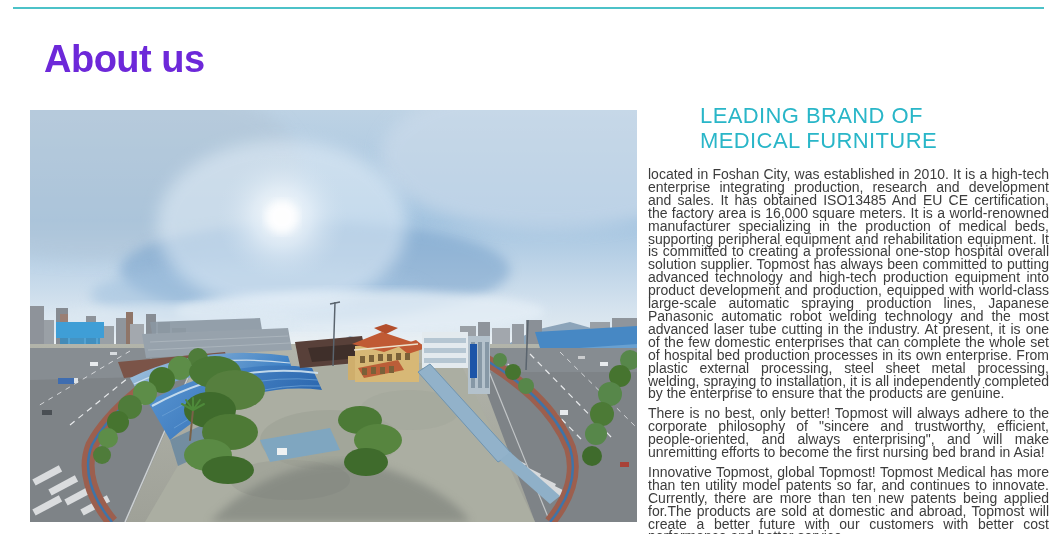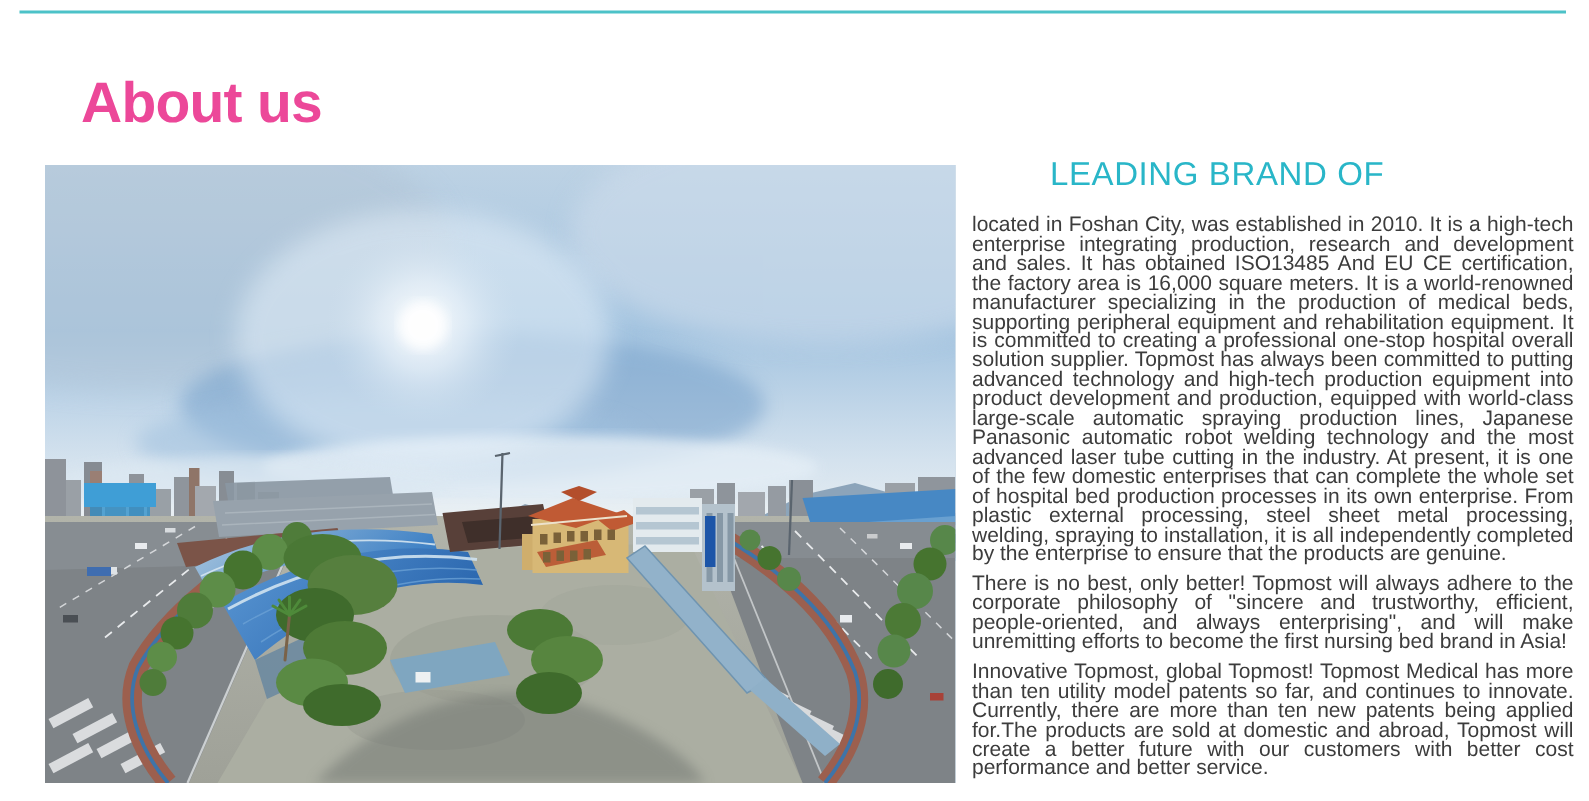--- a/index.html
+++ b/index.html
@@ -2,22 +2,22 @@
 <html><head>
 <meta charset="utf-8">
 <style>
   html,body{margin:0;padding:0;}
   body{
     width:1059px;height:534px;background:#ffffff;position:relative;overflow:hidden;
     font-family:"Liberation Sans", sans-serif;
   }
   .top-rule{position:absolute;left:13px;top:7px;width:1031px;height:2px;background:#4cc2c8;}
   .page-title{
-    position:absolute;left:40px;top:34px;margin:14px;
-    font-size:38px;font-weight:bold;color:#ec4899;letter-spacing:-0.5px;
+    position:absolute;left:40px;top:34px;margin:4px;
+    font-size:38px;font-weight:bold;color:#6d28d9;letter-spacing:-0.5px;
   }
   .photo{
     position:absolute;left:30px;top:110px;width:607px;height:412px;overflow:hidden;background:#a9c3d8;
   }
   .photo svg{display:block;width:607px;height:412px;}
   .text-col{position:absolute;left:648px;top:103px;width:401px;}
   .headline{
     margin:0 0 15px 0;padding-left:52px;
     font-size:22px;line-height:25px;font-weight:400;letter-spacing:0.4px;
     color:#29b6c8;
@@ -282,17 +282,18 @@
       <line x1="305" y1="192" x2="303" y2="256"></line>
         <line x1="300" y1="194" x2="310" y2="192"></line>
       <line x1="498" y1="210" x2="496" y2="260"></line>
     </g>
   </svg>
 </div>
 
 <div class="text-col">
   <h2 class="headline">
     <span>LEADING BRAND OF</span><br>
+    <span>MEDICAL FURNITURE</span>
   </h2>
   <p>located in Foshan City, was established in 2010.  It is a high-tech enterprise integrating production, research and development and sales. It has obtained ISO13485 And EU CE certification, the  factory area is 16,000 square meters. It is a world-renowned manufacturer specializing in the production of medical beds, supporting peripheral equipment and rehabilitation equipment. It is committed to creating a professional one-stop hospital overall solution supplier. Topmost has always been committed to putting advanced technology and high-tech production equipment into product development and production, equipped with world-class large-scale automatic spraying production lines, Japanese Panasonic automatic robot welding technology and the most advanced laser tube cutting in the industry. At present, it is one of the few domestic enterprises that can complete the whole set of hospital bed production processes in its own enterprise. From plastic external processing, steel sheet metal processing, welding, spraying to installation, it is all independently completed by the enterprise to ensure that the products are genuine.</p>
   <p>There is no best, only better! Topmost will always adhere to the corporate philosophy of "sincere and trustworthy, efficient, people-oriented, and always enterprising", and will make unremitting efforts to become the first nursing bed brand in Asia!</p>
   <p>Innovative Topmost, global Topmost! Topmost Medical has more than ten utility model patents so far, and continues to innovate. Currently, there are more than ten new patents being applied for.The products are sold at domestic  and abroad, Topmost will create a better future with our customers with better cost performance and better service.</p>
 </div>
 
 </body></html>

